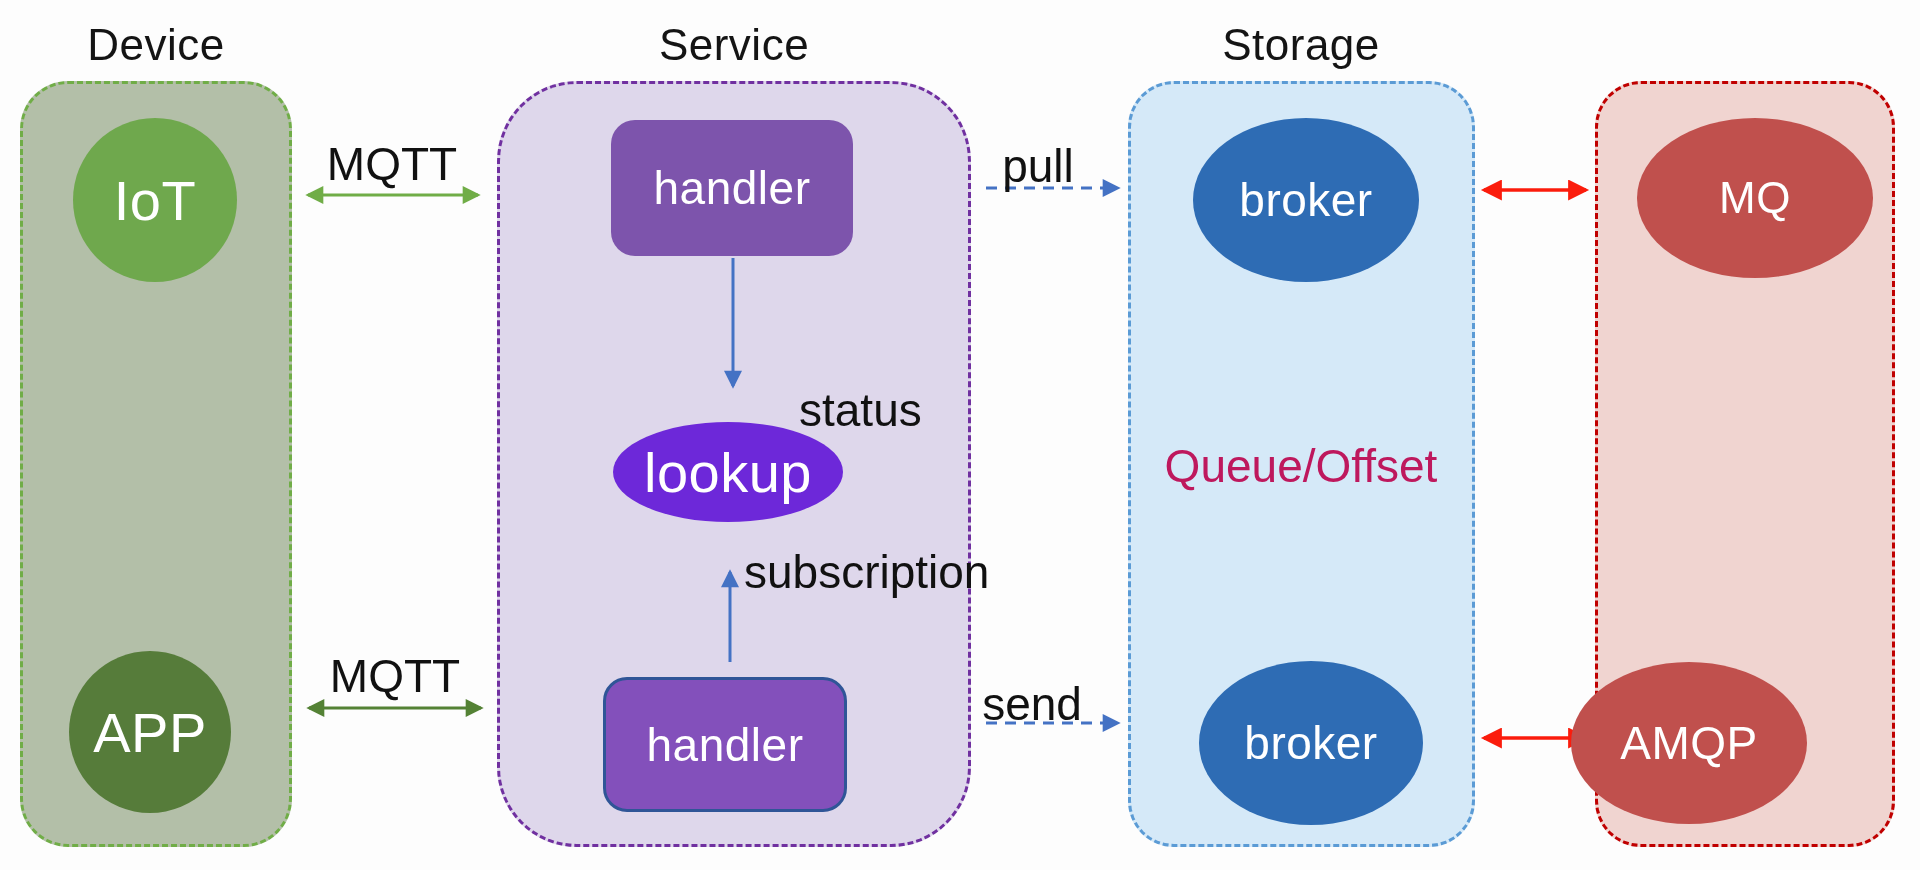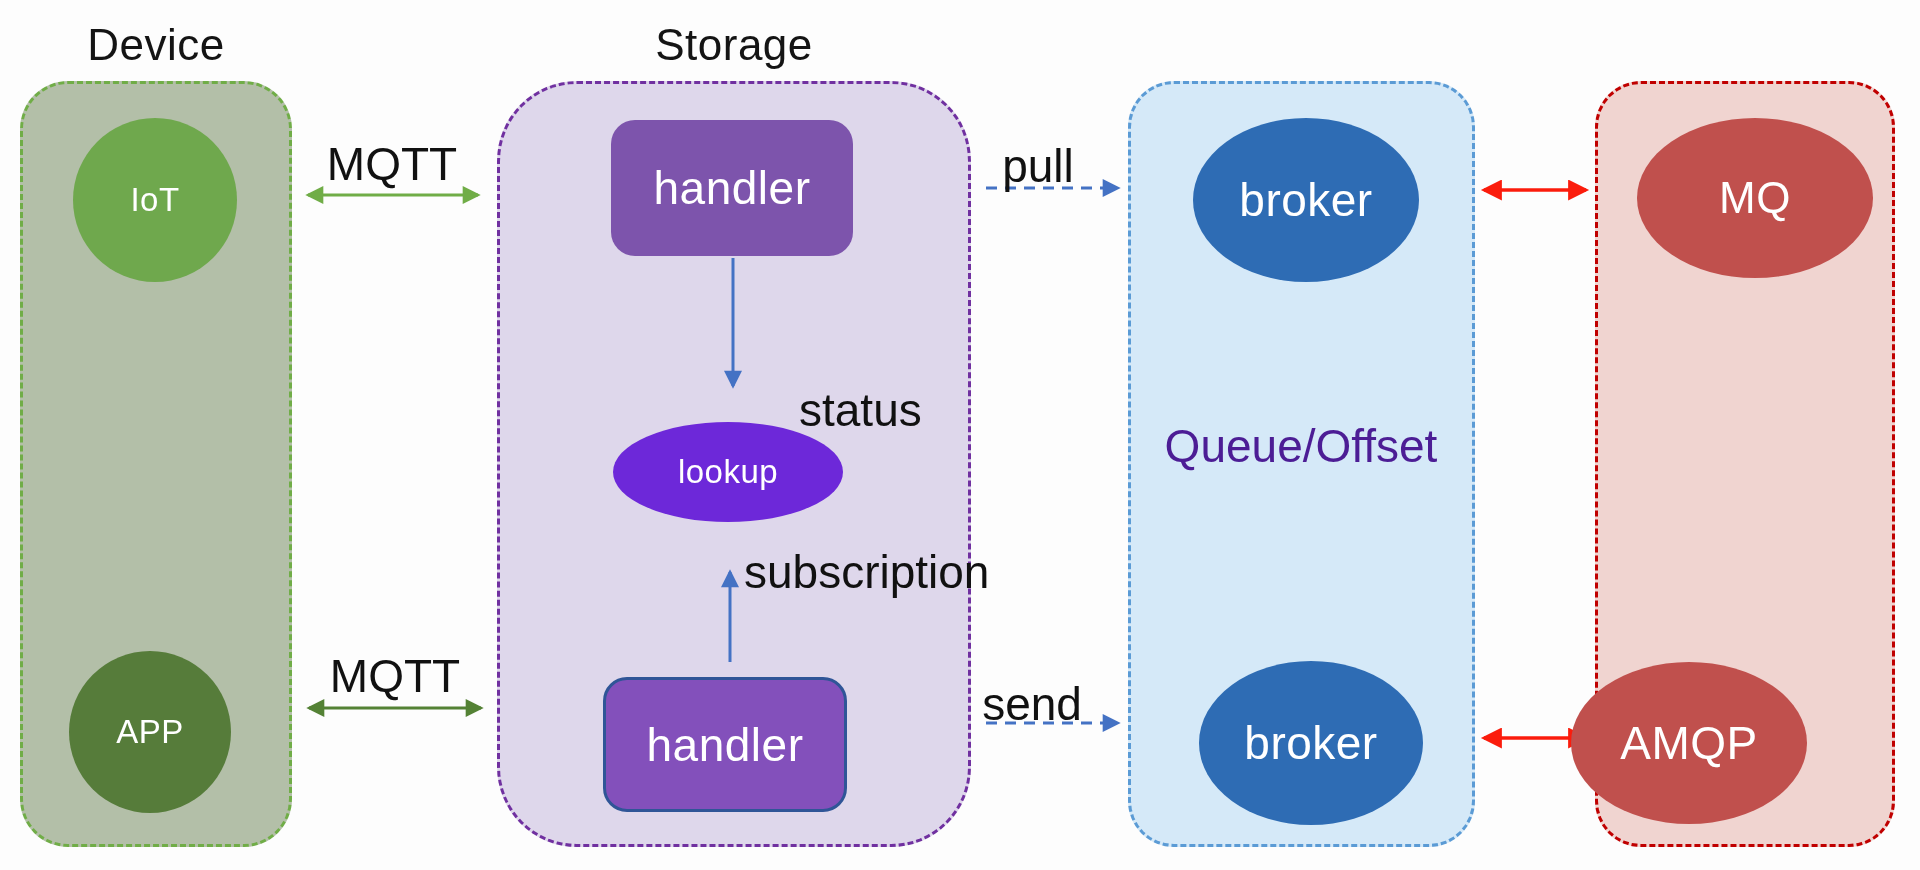--- a/index.html
+++ b/index.html
@@ -19,21 +19,21 @@
     font-size:44px; color:#141414; white-space:nowrap; letter-spacing:0.5px;
   }
   .t-device  { left:156px; }
   .t-compute { left:734px; }
   .t-storage { left:1301px; }
   .t-service { left:1745px; }
 
   
   .node {
     position:absolute; display:flex; align-items:center; justify-content:center;
-    color:#ffffff; font-size:33px; letter-spacing:0.5px;
+    color:#ffffff; font-size:56px; letter-spacing:0.5px;
   }
   .round { border-radius:50%; }
   .n-iot      { left:73px;   top:118px; width:164px; height:164px; background:#6fa84d; }
   .n-app      { left:69px;   top:651px; width:162px; height:162px; background:#567c3a; }
   .n-handler1 { left:611px;  top:120px; width:242px; height:136px; background:#7d54ac; border-radius:24px; font-size:46px; }
   .n-lookup   { left:613px;  top:422px; width:230px; height:100px; background:#6d28d9; }
   .n-handler2 { left:603px;  top:677px; width:244px; height:135px; background:#8350bb; border:3px solid #2f5597; border-radius:24px; font-size:46px; box-sizing:border-box; }
   .n-broker1  { left:1193px; top:118px; width:226px; height:164px; background:#2e6cb4; font-size:46px; }
   .n-broker2  { left:1199px; top:661px; width:224px; height:164px; background:#2e6cb4; font-size:46px; }
   .n-mq       { left:1637px; top:118px; width:236px; height:160px; background:#c0504d; font-size:44px; }
@@ -46,33 +46,34 @@
     margin-top:12px;
   }
   .edge-label.left-anchor { transform:translate(0,-50%); }
   .l-mqtt-top     { left:392px;  top:152px; }
   .l-mqtt-bottom  { left:395px;  top:664px; }
   .l-pull         { left:1038px; top:154px; }
   .l-send         { left:1032px; top:692px; }
   .l-status       { left:799px;  top:398px; }
   .l-subscription { left:744px;  top:560px; }
   .l-queue {
-    position:absolute; left:1301px; top:446px; transform:translate(-50%,-50%);
-    font-size:46px; color:#4c1d95; white-space:nowrap;
+    position:absolute; left:1301px; top:466px; transform:translate(-50%,-50%);
+    font-size:46px; color:#be185d; white-space:nowrap;
   }
 
   .arrows { position:absolute; left:0; top:0; width:1920px; height:870px; pointer-events:none; }
 </style>
 </head>
 <body>
 
 <div class="stage">
 
   <div class="col-title t-device">Device</div>
-  <div class="col-title t-compute">Storage</div>
+  <div class="col-title t-compute">Service</div>
+  <div class="col-title t-storage">Storage</div>
 
   <div class="container c-device"></div>
   <div class="container c-compute"></div>
   <div class="container c-storage"></div>
   <div class="container c-service"></div>
 
   <svg class="arrows" viewBox="0 0 1920 870">
     <defs>
       <marker id="mGreen" viewBox="0 0 10 10" refX="8.5" refY="5" markerWidth="7" markerHeight="6" orient="auto-start-reverse">
         <path d="M0,0 L10,5 L0,10 z" fill="#70ad47"></path>

